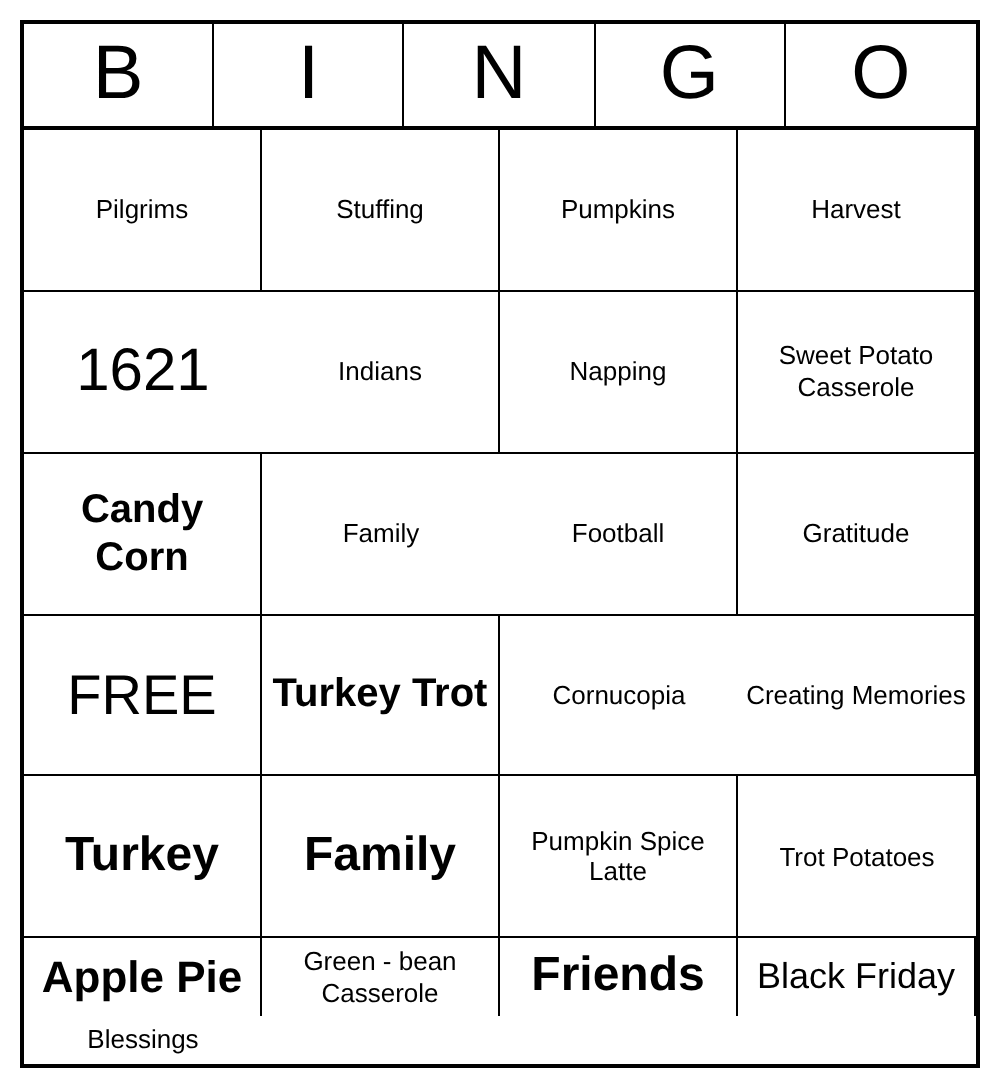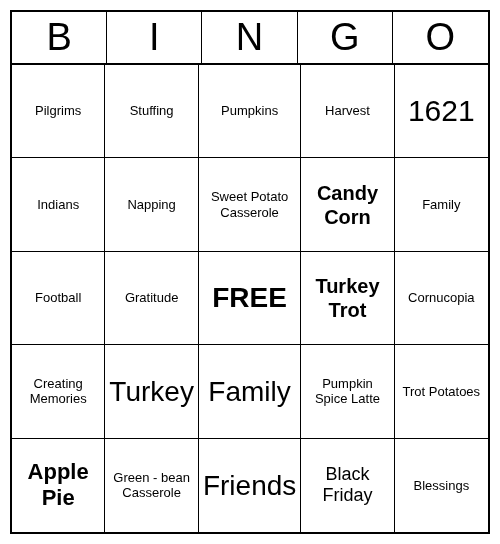--- a/index.html
+++ b/index.html
@@ -31,21 +31,21 @@
       font-size: 38px;
       font-weight: normal;
       padding: 4px 0;
       border-right: 1px solid #000;
     }
     .bingo-header-cell:last-child {
       border-right: none;
     }
     .bingo-grid {
       display: grid;
-      grid-template-columns: repeat(5, 1fr);
+      grid-template-columns: repeat(4, 1fr);
       grid-template-rows: repeat(5, 1fr);
       flex: 1;
     }
     .bingo-cell {
       border-right: 1px solid #000;
       border-bottom: 1px solid #000;
       display: flex;
       justify-content: center;
       align-items: center;
       text-align: center;
@@ -53,26 +53,26 @@
       font-size: 13px;
       line-height: 1.2;
     }
     .bingo-cell:nth-child(5n) {
       border-right: none;
     }
     .bingo-cell:nth-child(n+21) {
       border-bottom: none;
     }
     .bingo-cell.large-text {
-      font-size: 28px;
-      font-weight: normal;
+      font-size: 24px;
+      font-weight: bold;
     }
     .bingo-cell.free {
       font-size: 28px;
-      font-weight: bold;
+      font-weight: normal;
     }
     .bingo-cell.year {
       font-size: 30px;
     }
     .bingo-cell.apple-pie {
       font-size: 22px;
       font-weight: bold;
     }
     .bingo-cell.black-friday {
       font-size: 18px;

